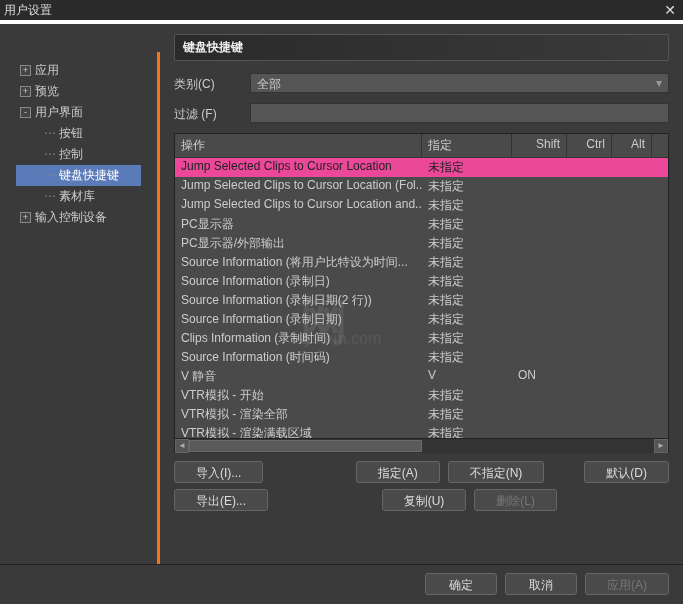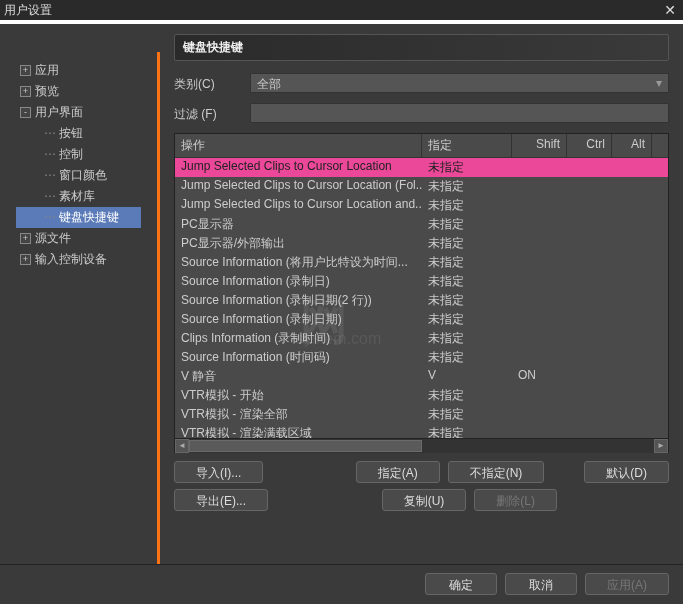--- a/index.html
+++ b/index.html
@@ -59,24 +59,22 @@
   <span class="close-btn">✕</span>
 </div>
 
 <div class="main">
   <div class="sidebar" id="sidebar">
       <div class="tree-item lvl0"><span class="tree-toggle">+</span><span>应用</span></div>
       <div class="tree-item lvl0"><span class="tree-toggle">+</span><span>预览</span></div>
       <div class="tree-item lvl0"><span class="tree-toggle">-</span><span>用户界面</span></div>
       <div class="tree-item lvl1"><span class="tree-dots">⋯</span><span>按钮</span></div>
       <div class="tree-item lvl1"><span class="tree-dots">⋯</span><span>控制</span></div>
-      <div class="tree-item lvl1"><span class="tree-dots">⋯</span><span>窗口颜色</span></div>
+      <div class="tree-item lvl1 selected"><span class="tree-dots">⋯</span><span>键盘快捷键</span></div>
       <div class="tree-item lvl1"><span class="tree-dots">⋯</span><span>素材库</span></div>
-      <div class="tree-item lvl1 selected"><span class="tree-dots">⋯</span><span>键盘快捷键</span></div>
-      <div class="tree-item lvl0"><span class="tree-toggle">+</span><span>源文件</span></div>
       <div class="tree-item lvl0"><span class="tree-toggle">+</span><span>输入控制设备</span></div>
     </div>
   <div class="content">
     <div class="section-header">键盘快捷键</div>
     <div class="form-row">
       <div class="form-label">类别(C)</div>
       <div class="dropdown"><span>全部</span></div>
     </div>
     <div class="form-row">
       <div class="form-label">过滤 (F)</div>

